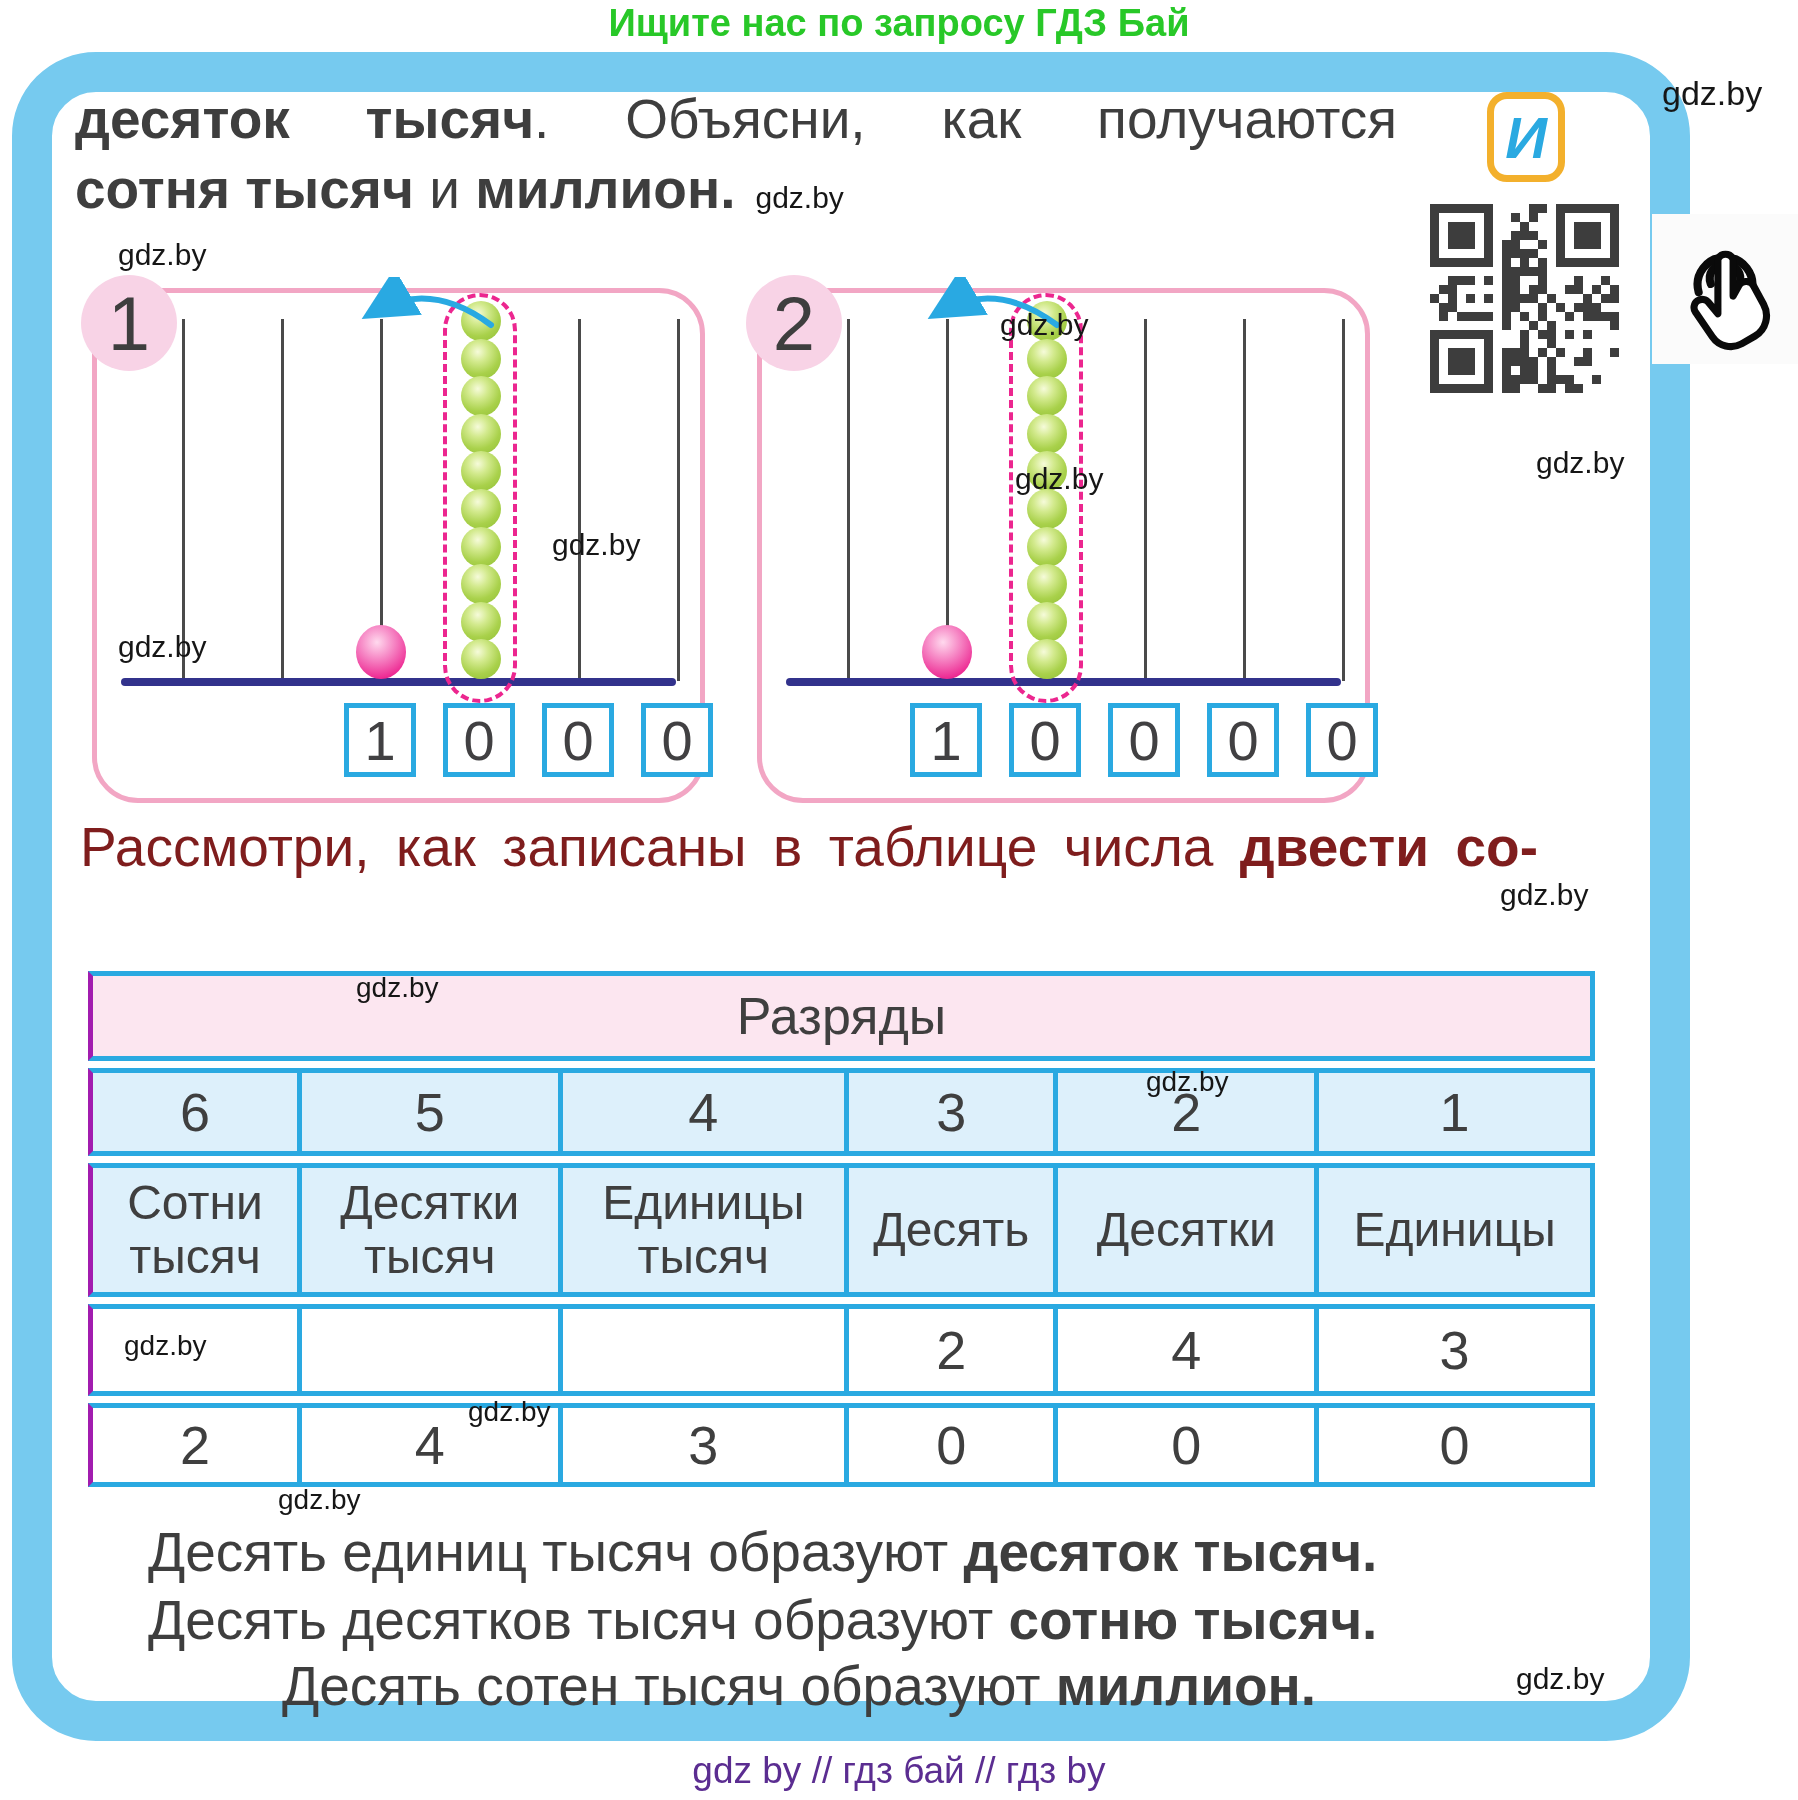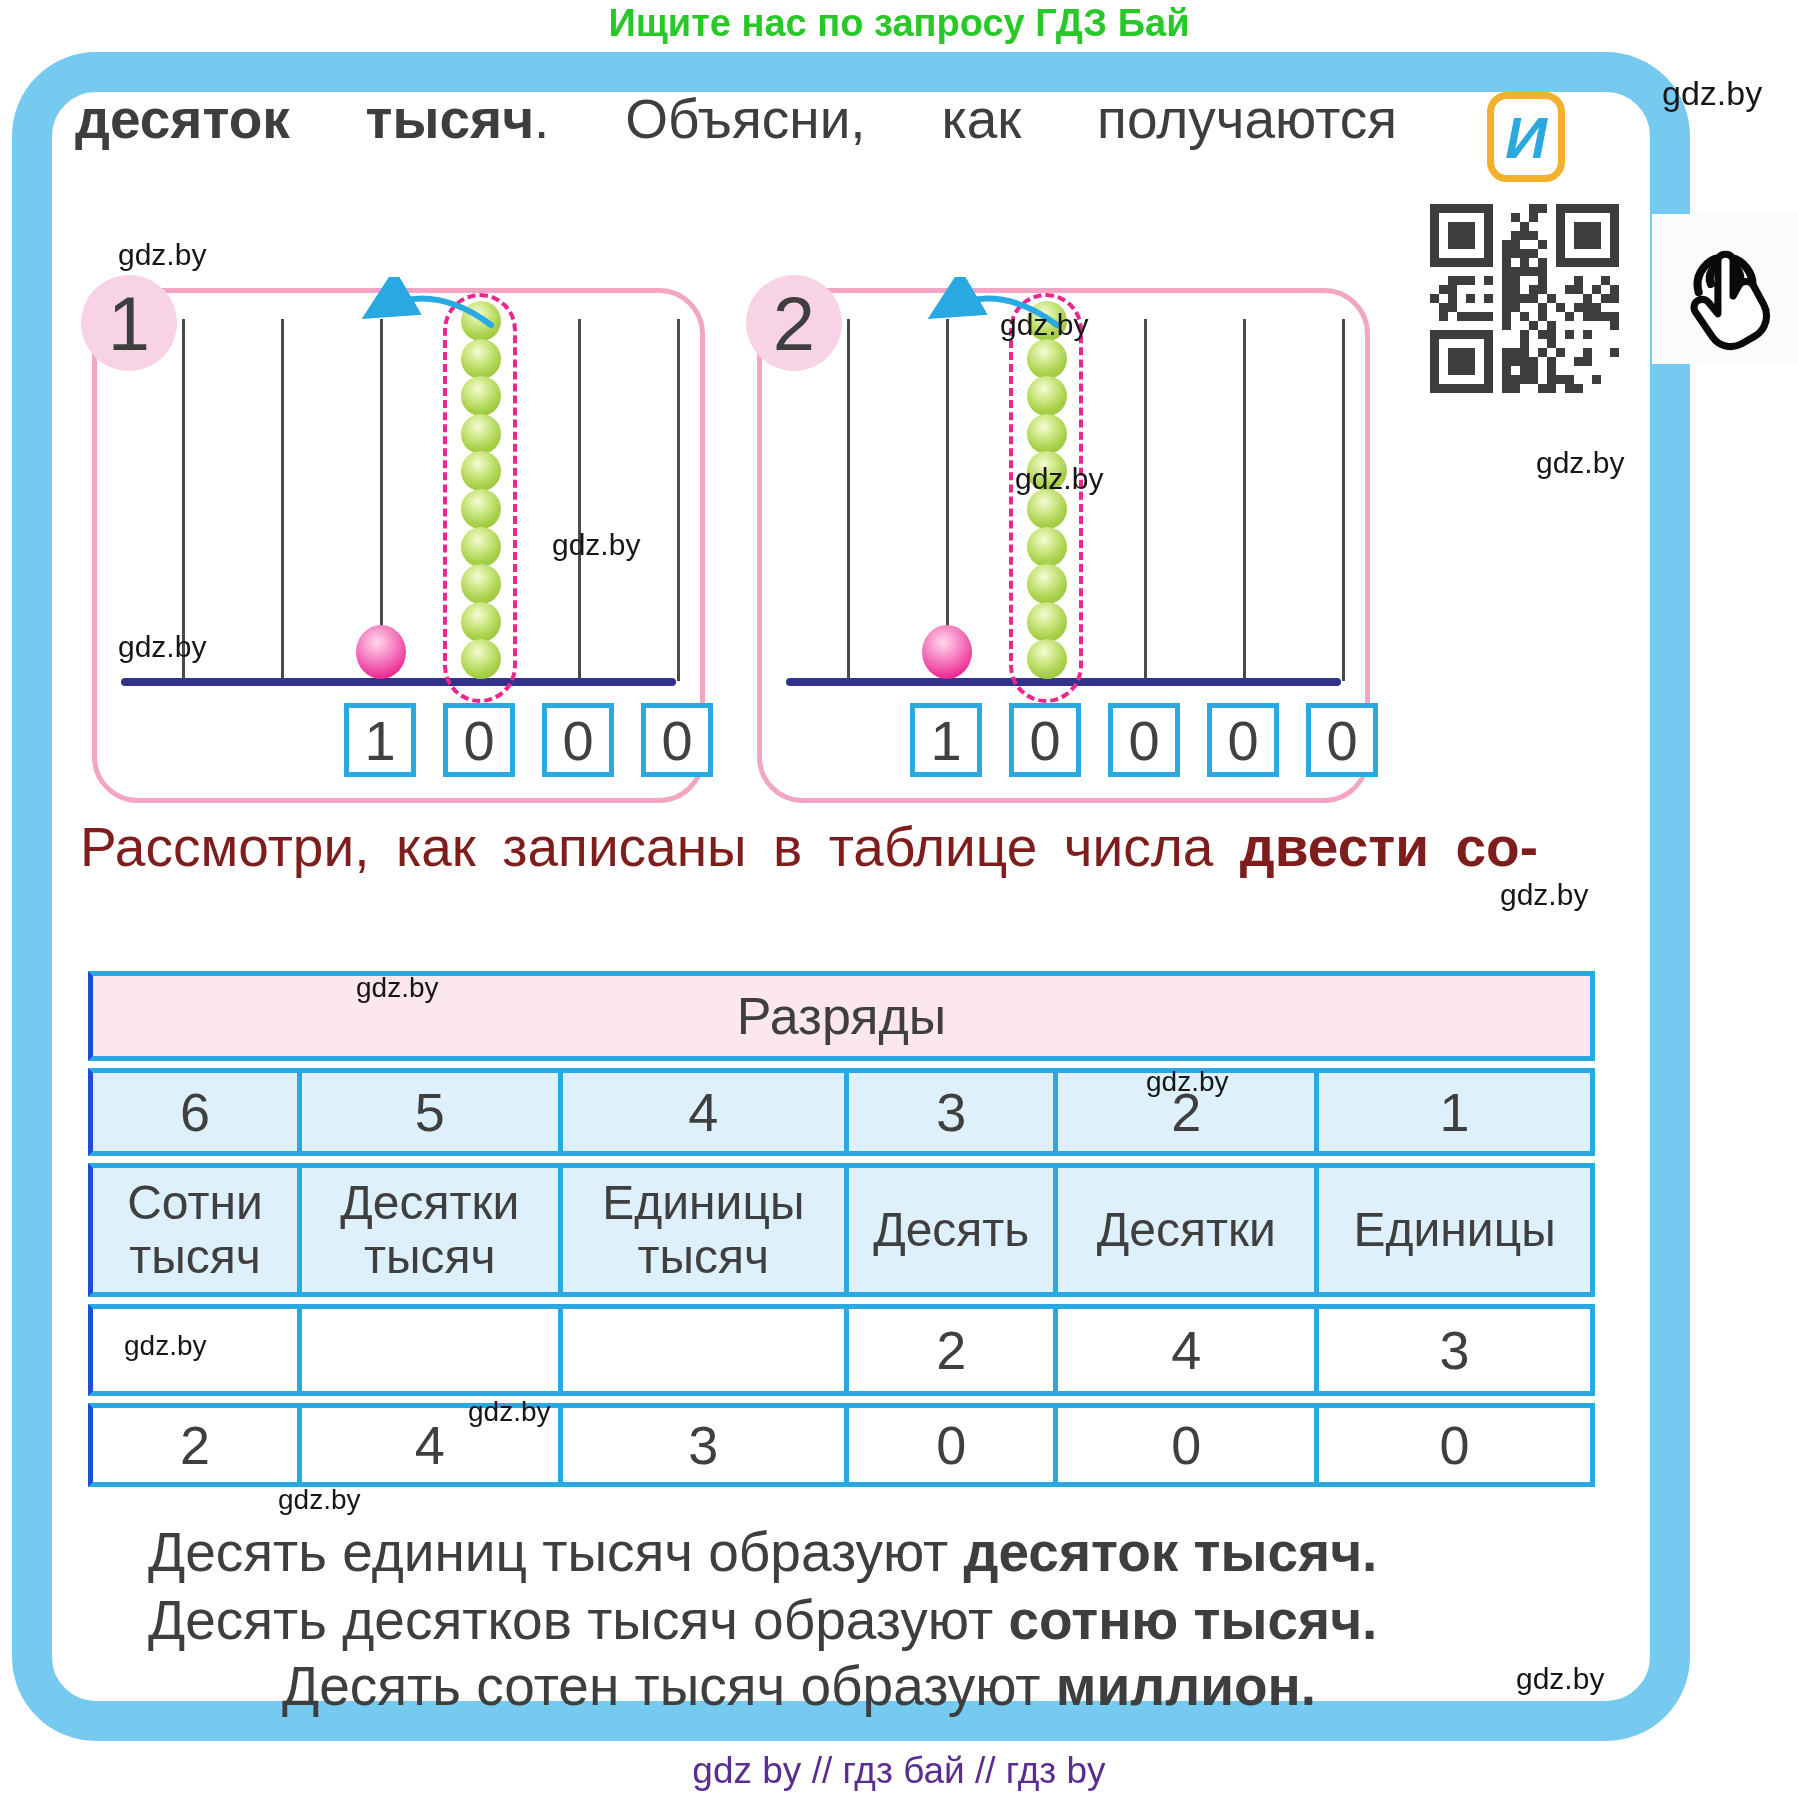--- a/index.html
+++ b/index.html
@@ -60,21 +60,21 @@
 
   
   .para2{position:absolute;left:80px;top:812px;width:1458px;font-size:55px;line-height:70px;color:#7f1d1d;}
   .para2 .jline{text-align:justify;text-align-last:justify;}
 
   
   .ptable{position:absolute;left:88px;top:964px;width:1507px;border-collapse:separate;
           border-spacing:0 7px;color:#3f3f3f;table-layout:fixed;}
   .ptable td{border-top:5px solid #2aa9e1;border-bottom:5px solid #2aa9e1;border-right:5px solid #2aa9e1;
              text-align:center;vertical-align:middle;padding:0;}
-  .ptable td:first-child{border-left:5px solid #1d4ed8;}
+  .ptable td:first-child{border-left:5px solid #a21caf;}
   .row-title td{background:#fce6f0;height:80px;font-size:52px;}
   .row-nums td{background:#ddf0fb;height:78px;font-size:54px;}
   .row-names td{background:#ddf0fb;height:124px;font-size:48px;line-height:54px;}
   .row-data1 td{background:#ffffff;height:82px;font-size:54px;}
   .row-data2 td{background:#ffffff;height:74px;font-size:54px;}
 
   
   .fact{position:absolute;font-size:55px;color:#3e3e3e;white-space:nowrap;}
 
   
@@ -85,20 +85,21 @@
 <body>
 
 <div class="page">
 
   <div class="promo">Ищите нас по запросу ГДЗ Бай</div>
 
   <div class="frame"></div>
 
   <div class="intro">
     <div class="jline"><span class="b">десяток тысяч</span><span>. Объясни, как получаются</span></div>
+    <div><span class="b">сотня тысяч</span><span> и </span><span class="b">миллион.</span><span class="wm-inline">gdz.by</span></div>
   </div>
 
   <div class="i-logo">И</div>
   <svg class="qr" id="qr" viewBox="0 0 189 189">
       <rect x="99" y="0" width="9" height="9" fill="#3d3d3d"></rect>
       <rect x="108" y="0" width="9" height="9" fill="#3d3d3d"></rect>
       <rect x="81" y="9" width="9" height="9" fill="#3d3d3d"></rect>
       <rect x="99" y="9" width="9" height="9" fill="#3d3d3d"></rect>
       <rect x="90" y="18" width="9" height="9" fill="#3d3d3d"></rect>
       <rect x="81" y="27" width="9" height="9" fill="#3d3d3d"></rect>

